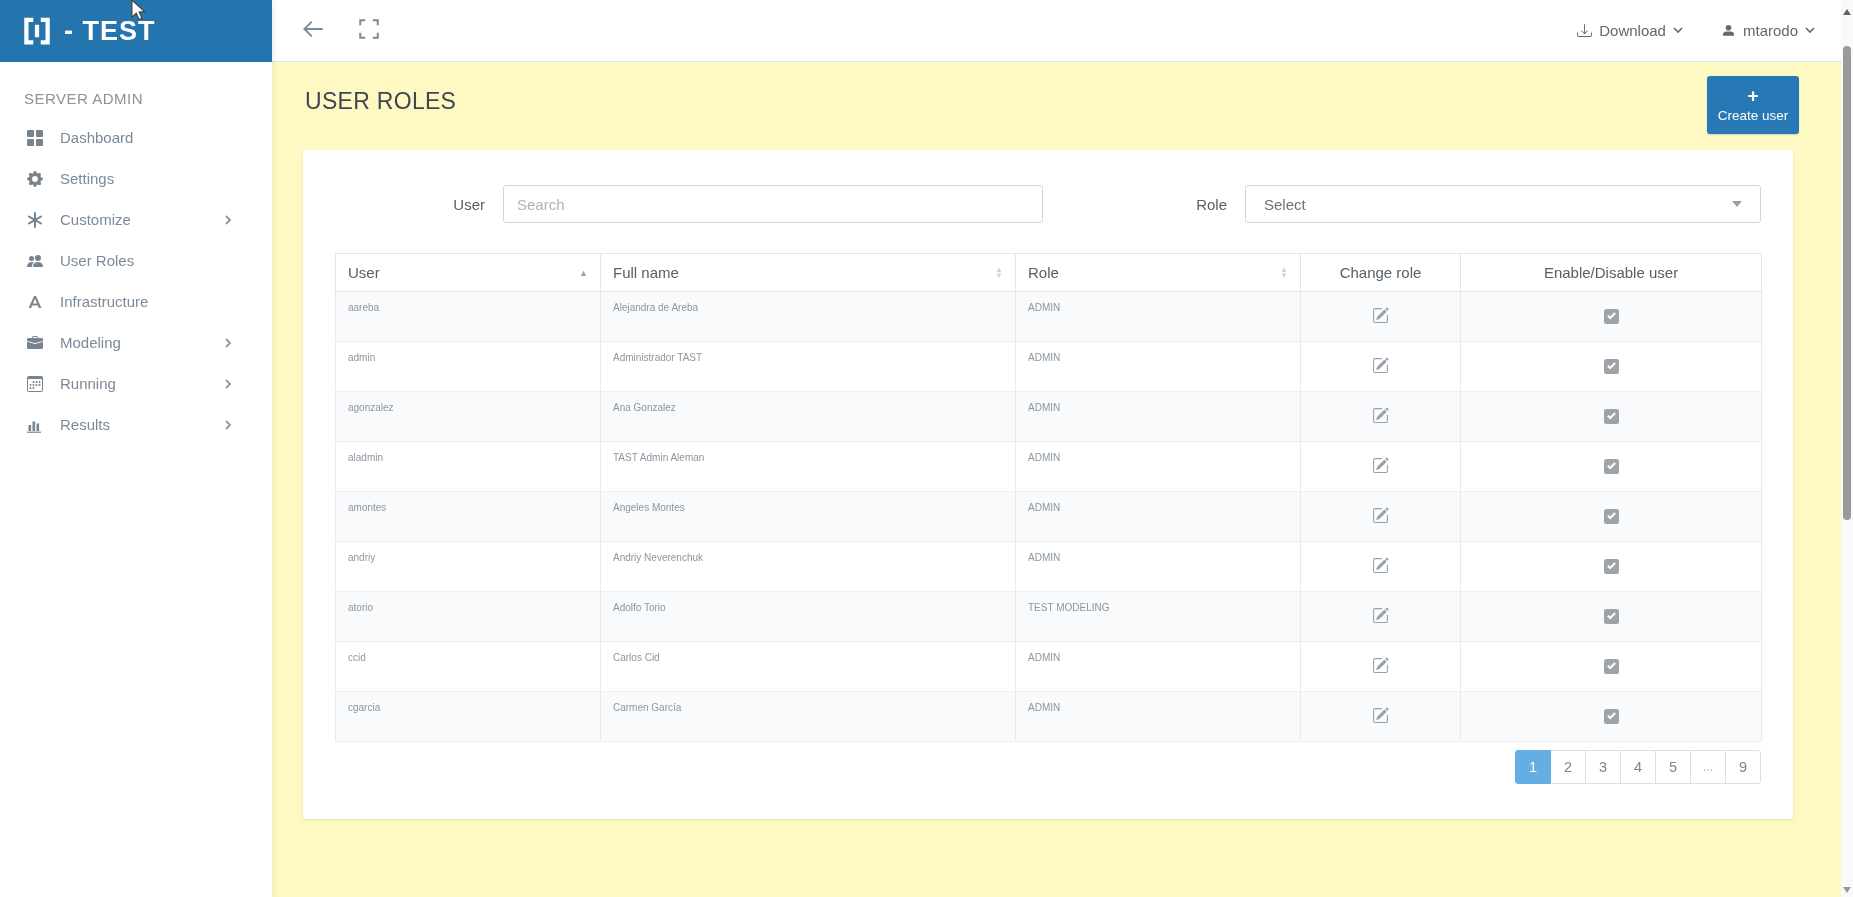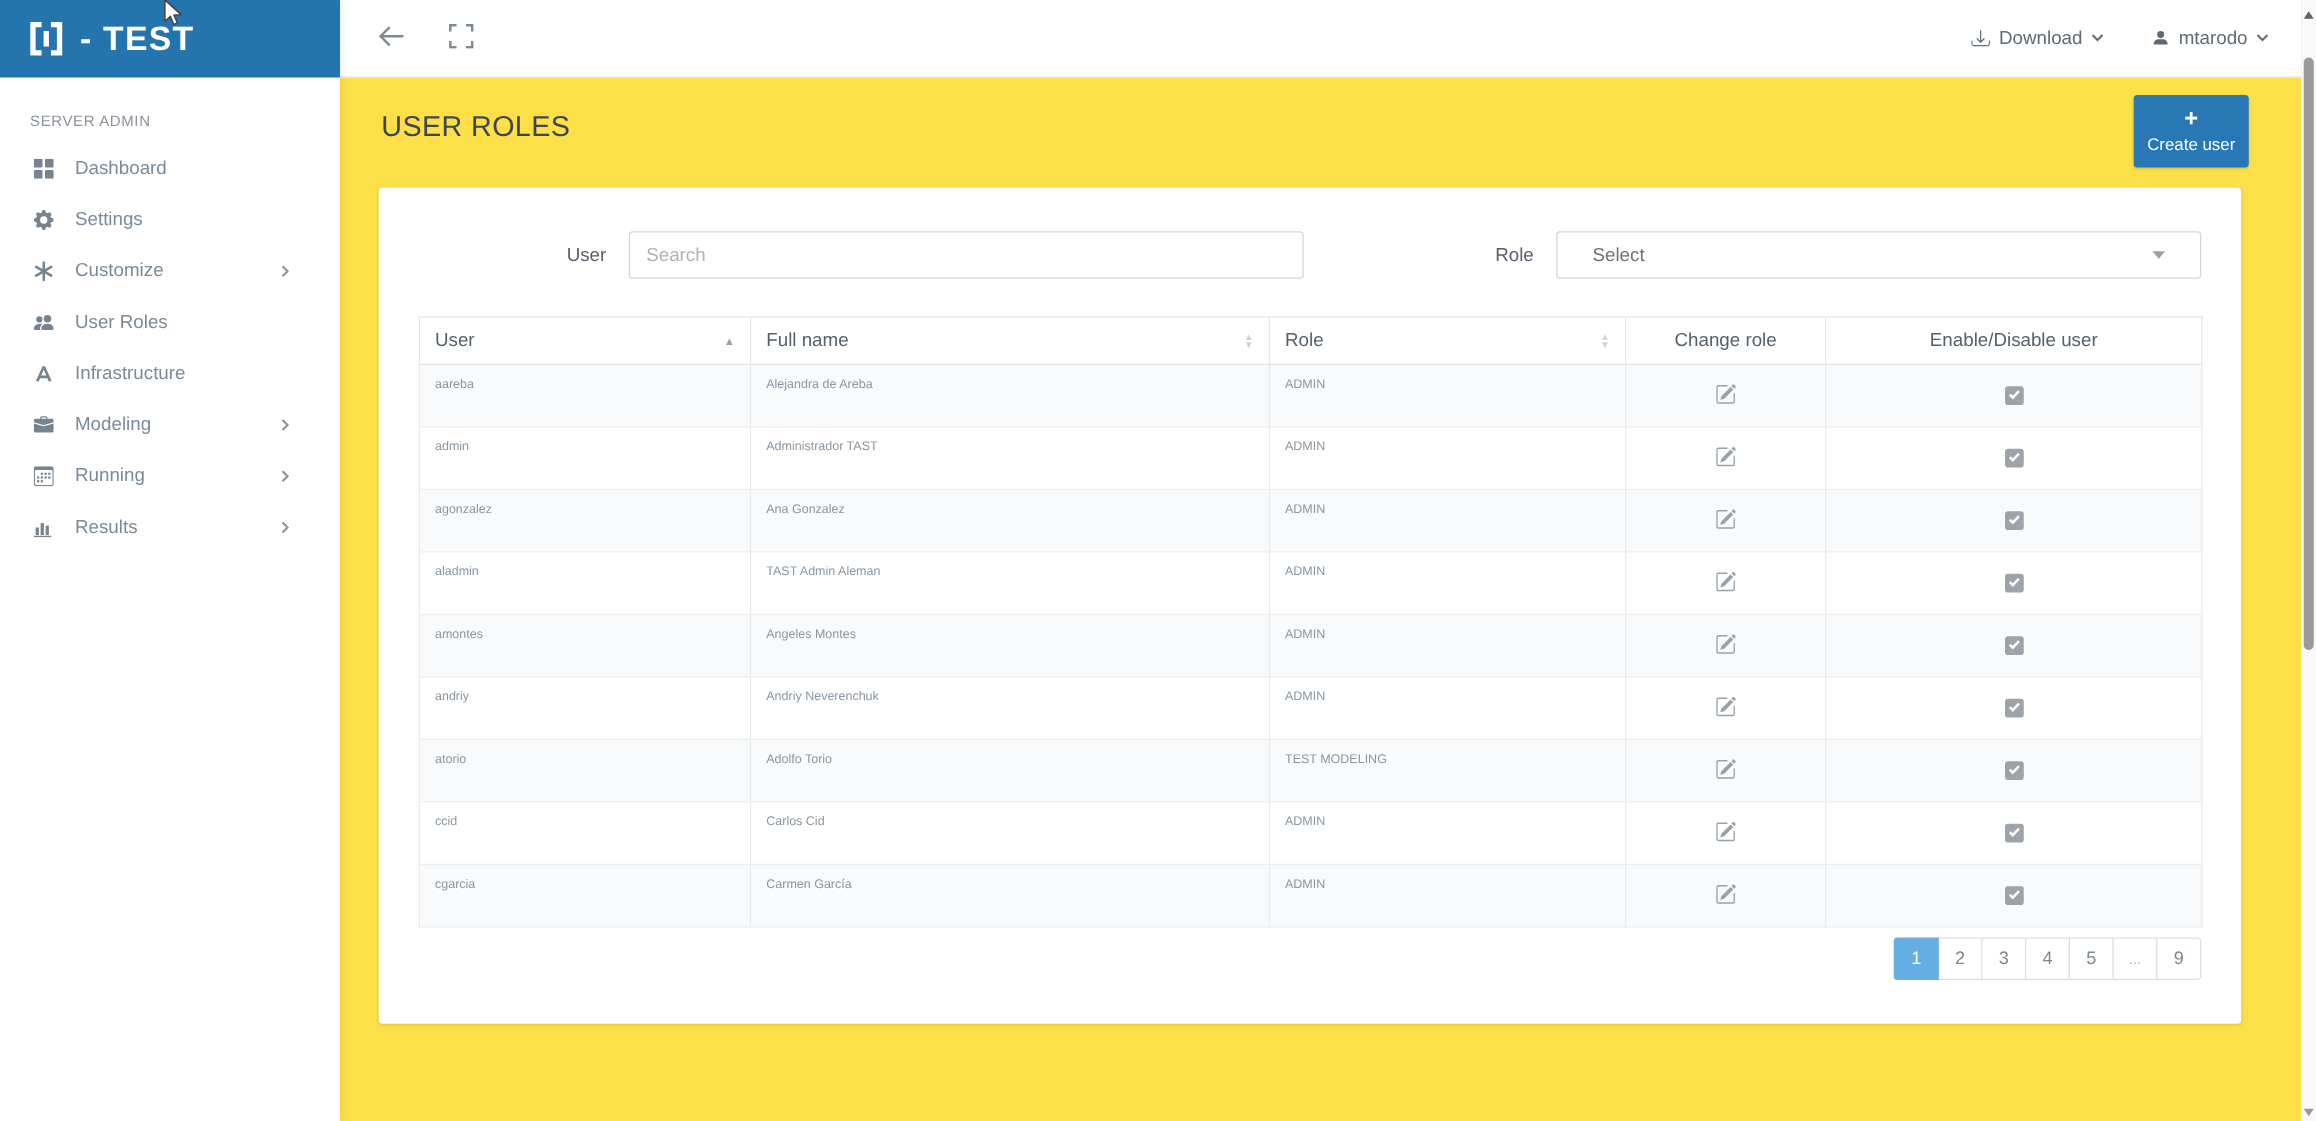--- a/index.html
+++ b/index.html
@@ -1,26 +1,26 @@
 <!DOCTYPE html>
 <html style="--brand: #2474ad; --button: #2878b5; --page-active: #64aee3; --checkbox: #9da3a8;"><head>
 <meta charset="utf-8">
 <style>
   * { margin:0; padding:0; box-sizing:border-box; }
   html,body { background:#d8d8d8; }
   body { font-family:"Liberation Sans", sans-serif; }
-  .screen { position:relative; width:1853px; height:897px; background:#fde047; overflow:hidden; }
+  .screen { position:relative; width:1853px; height:897px; background:#fef9c3; overflow:hidden; }
 
   
   .sidebar { position:absolute; left:0; top:0; bottom:0; width:272px; background:#ffffff;
              box-shadow:2px 0 6px rgba(0,0,0,.07); z-index:3; }
   .logo { height:62px; background:var(--brand,#2474ad); display:flex; align-items:center; padding-left:22px; gap:12px; }
   .logo-mark { display:flex; align-items:center; }
   .logo-text { color:#fff; font-size:27px; font-weight:bold; letter-spacing:1px; }
-  .section-label { color:#8b9299; font-size:12px; letter-spacing:.5px; padding:28px 0 10px 24px; }
+  .section-label { color:#8b9299; font-size:15px; letter-spacing:.5px; padding:28px 0 10px 24px; }
   .side-item { display:flex; align-items:center; height:41px; padding:0 38px 0 26px; cursor:pointer; color:#7b8a98; }
   .side-item .icon { width:18px; height:18px; color:#77848f; flex:0 0 18px; display:flex; align-items:center; justify-content:center; }
   .side-item .icon svg { width:16px; height:16px; }
   .side-label { font-size:15px; margin-left:16px; color:#7b8a98; }
   .side-chevron { margin-left:auto; color:#8d97a1; display:flex; }
   .side-chevron svg { width:10px; height:10px; }
 
   
   .main { position:absolute; left:272px; top:0; right:12px; bottom:0; }
   .topbar { height:62px; background:#fff; border-bottom:1px solid #e3e3e3; display:flex; align-items:center; padding:0 26px; }
@@ -44,21 +44,21 @@
 
   
   .card { margin:6px 48px 0 31px; background:#fff; border-radius:3px; box-shadow:0 1px 3px rgba(0,0,0,.12);
           padding:35px 32px 15px; }
   .filters { display:flex; align-items:center; padding-left:90px; }
   .filter-label { width:60px; text-align:right; margin-right:18px; font-size:15px; color:#55606a; }
   .search-input { width:540px; height:38px; border:1px solid #d6d6d6; border-radius:3px; padding:0 13px;
                   font-size:15px; color:#555; font-family:inherit; outline:none; }
   .search-input::placeholder { color:#aeb3b9; }
   .role-label { margin-left:auto; }
-  .select-box { width:516px; height:38px; border:1px solid #d6d6d6; border-radius:3px; padding:0 28px;
+  .select-box { width:516px; height:38px; border:1px solid #d6d6d6; border-radius:3px; padding:0 18px;
                 display:flex; align-items:center; cursor:pointer; background:#fff; }
   .select-value { font-size:15px; color:#6a737b; }
   .select-caret { margin-left:auto; width:0; height:0; border-left:5px solid transparent;
                   border-right:5px solid transparent; border-top:6px solid #9aa0a6; }
 
   
   table { width:1426px; border-collapse:collapse; table-layout:fixed; margin-top:30px; }
   col.c-user{width:265px} col.c-full{width:415px} col.c-role{width:285px} col.c-change{width:160px} col.c-enable{width:301px}
   thead th { height:38px; border:1px solid #e4e7ea; border-bottom:1px solid #dfe3e6; font-weight:400;
              font-size:15px; color:#55606a; text-align:left; padding:0 12px; }

